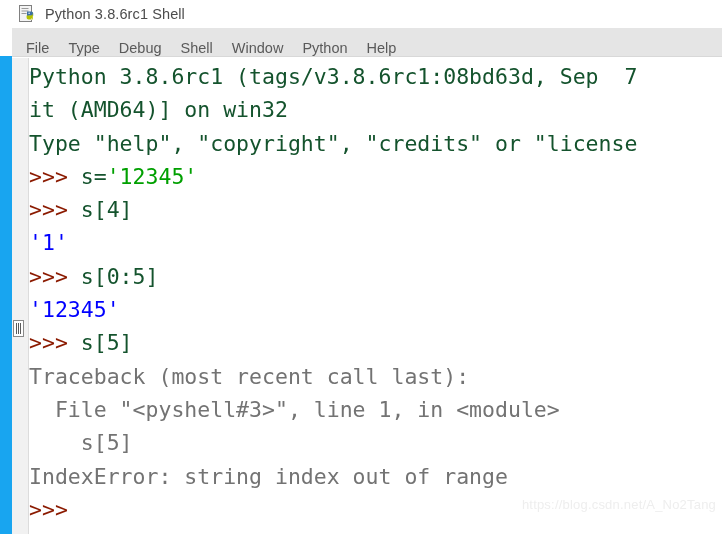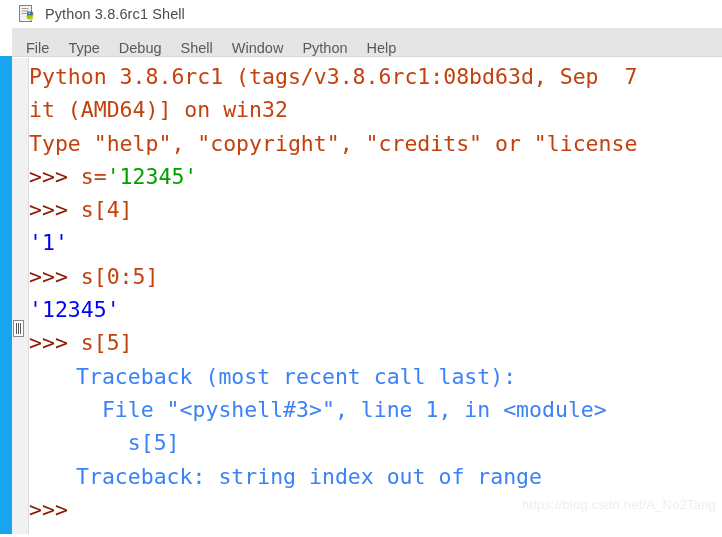--- a/index.html
+++ b/index.html
@@ -146,25 +146,25 @@
 
   .line {
     font-family: "DejaVu Sans Mono", "Liberation Mono", monospace;
     font-size: 21.5px;
     line-height: 33.3px;
     white-space: pre;
     color: #000000;
     height: 33.3px;
   }
 
-  .c-black  { color: #c2410c; }
+  .c-black  { color: #14532d; }
   .c-prompt { color: #8b1a00; }
   .c-string { color: #00a000; }
   .c-output { color: #0000ff; }
-  .c-error  { color: #3b82f6; margin-left: 47px; }
+  .c-error  { color: #737373; }
 
   
   .watermark {
     position: absolute;
     right: 6px;
     bottom: 22px;
     font-family: "Liberation Sans", sans-serif;
     font-size: 13px;
     color: #eeeeee;
     white-space: nowrap;
@@ -220,20 +220,20 @@
         <div class="line"><span class="c-black">Type "help", "copyright", "credits" or "license</span></div>
         <div class="line"><span class="c-prompt">&gt;&gt;&gt; </span><span class="c-black">s=</span><span class="c-string">'12345'</span></div>
         <div class="line"><span class="c-prompt">&gt;&gt;&gt; </span><span class="c-black">s[4]</span></div>
         <div class="line"><span class="c-output">'1'</span></div>
         <div class="line"><span class="c-prompt">&gt;&gt;&gt; </span><span class="c-black">s[0:5]</span></div>
         <div class="line"><span class="c-output">'12345'</span></div>
         <div class="line"><span class="c-prompt">&gt;&gt;&gt; </span><span class="c-black">s[5]</span></div>
         <div class="line"><span class="c-error">Traceback (most recent call last):</span></div>
         <div class="line"><span class="c-error">  File "&lt;pyshell#3&gt;", line 1, in &lt;module&gt;</span></div>
         <div class="line"><span class="c-error">    s[5]</span></div>
-        <div class="line"><span class="c-error">Traceback: string index out of range</span></div>
+        <div class="line"><span class="c-error">IndexError: string index out of range</span></div>
         <div class="line"><span class="c-prompt">&gt;&gt;&gt;</span></div>
       </div>
   </div>
 
   <div class="watermark">https://blog.csdn.net/A_No2Tang</div>
 
 </div>
 
 </body></html>

